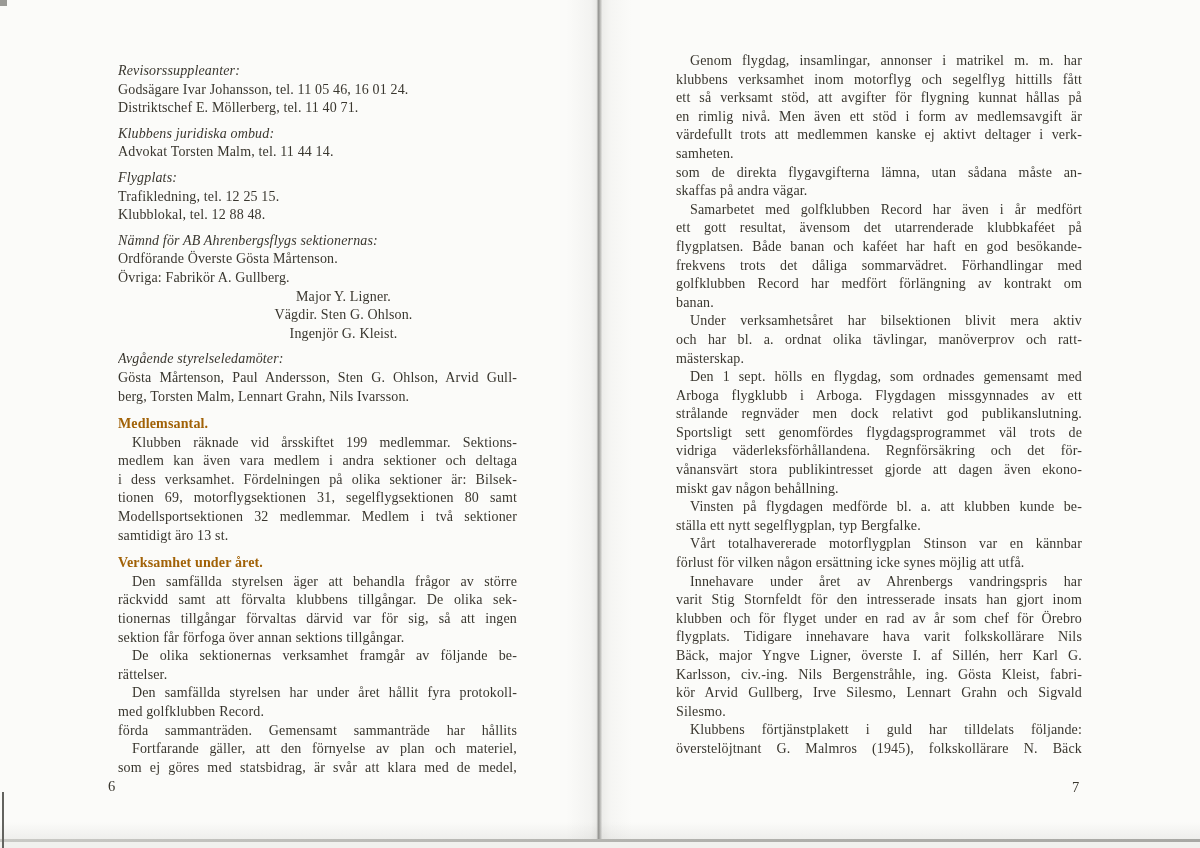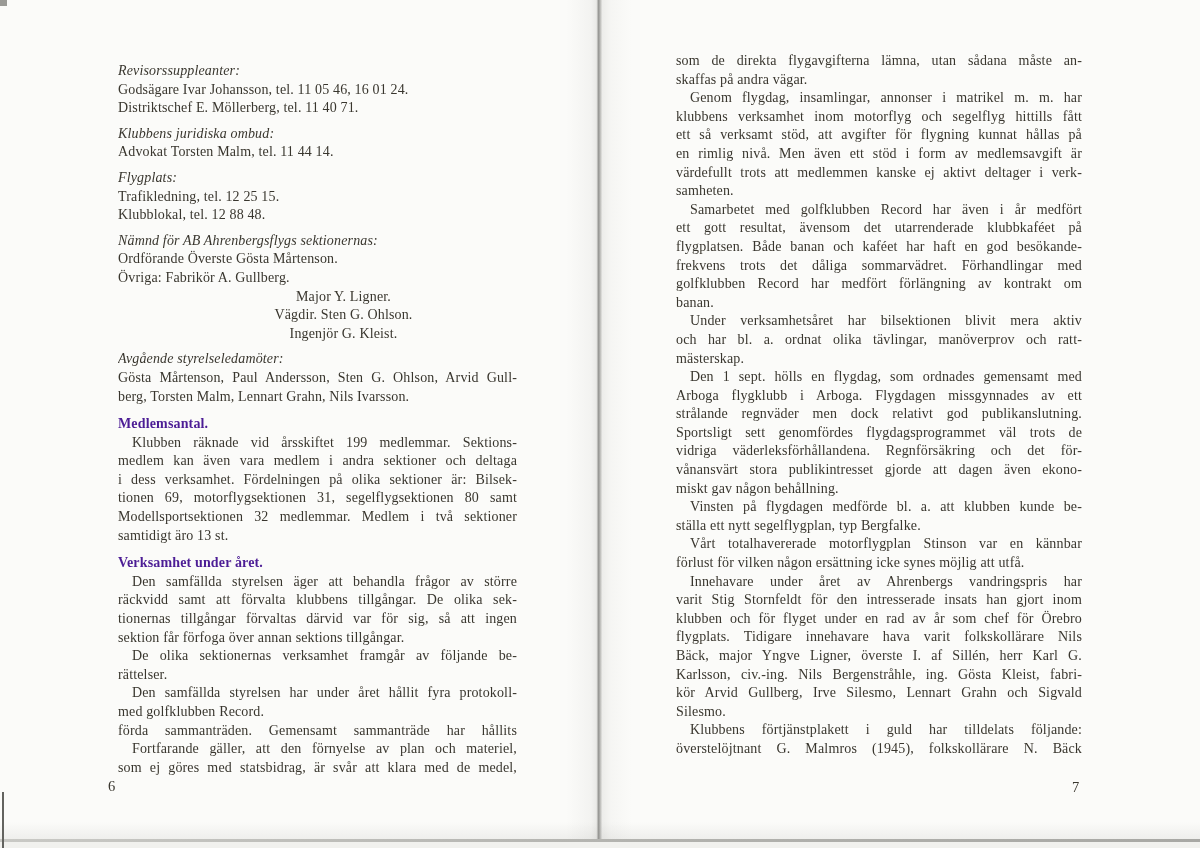--- a/index.html
+++ b/index.html
@@ -20,21 +20,21 @@
     line-height: 18.6px;
     letter-spacing: 0.15px;
   }
   .col-left  { left: 118px; top: 62px; width: 399px; }
   .col-right { left: 676px; top: 52px; width: 406px; }
 
   .block { margin: 0; }
   .blk-gap    { margin-top: 7px; }
   .blk-gap-lg { margin-top: 9px; }
   .italic { font-style: italic; }
-  .bold   { font-weight: bold; color: #4c1d95; }
+  .bold   { font-weight: bold; color: #a16207; }
 
   .line { white-space: nowrap; overflow: hidden; }
   .j { text-align: justify; text-align-last: justify; text-justify: inter-word; }
   .i1 { text-indent: 14px; }
   .i2 { text-indent: 52px; text-align: center; }
 
   .pagenum { position: absolute; font-size: 14.5px; color: #39362e; }
   .pagenum-left  { left: 108px;  top: 778px; }
   .pagenum-right { left: 1072px; top: 779px; }
 
@@ -149,30 +149,30 @@
           <div class="line j i1">Fortfarande gäller, att den förnyelse av plan och materiel,</div>
           <div class="line j">som ej göres med statsbidrag, är svår att klara med de medel,</div>
         </div>
       </div>
     <div class="pagenum pagenum-left">6</div>
   </div>
 
   <div class="page page-right">
     <div class="col col-right">
         <div class="block plain">
-          <div class="line j">som de direkta flygavgifterna lämna, utan sådana måste an-</div>
-          <div class="line">skaffas på andra vägar.</div>
-        </div>
-        <div class="block plain">
           <div class="line j i1">Genom flygdag, insamlingar, annonser i matrikel m. m. har</div>
           <div class="line j">klubbens verksamhet inom motorflyg och segelflyg hittills fått</div>
           <div class="line j">ett så verksamt stöd, att avgifter för flygning kunnat hållas på</div>
           <div class="line j">en rimlig nivå. Men även ett stöd i form av medlemsavgift är</div>
           <div class="line j">värdefullt trots att medlemmen kanske ej aktivt deltager i verk-</div>
           <div class="line">samheten.</div>
+        </div>
+        <div class="block plain">
+          <div class="line j">som de direkta flygavgifterna lämna, utan sådana måste an-</div>
+          <div class="line">skaffas på andra vägar.</div>
         </div>
         <div class="block plain">
           <div class="line j i1">Samarbetet med golfklubben Record har även i år medfört</div>
           <div class="line j">ett gott resultat, ävensom det utarrenderade klubbkaféet på</div>
           <div class="line j">flygplatsen. Både banan och kaféet har haft en god besökande-</div>
           <div class="line j">frekvens trots det dåliga sommarvädret. Förhandlingar med</div>
           <div class="line j">golfklubben Record har medfört förlängning av kontrakt om</div>
           <div class="line">banan.</div>
         </div>
         <div class="block plain">

